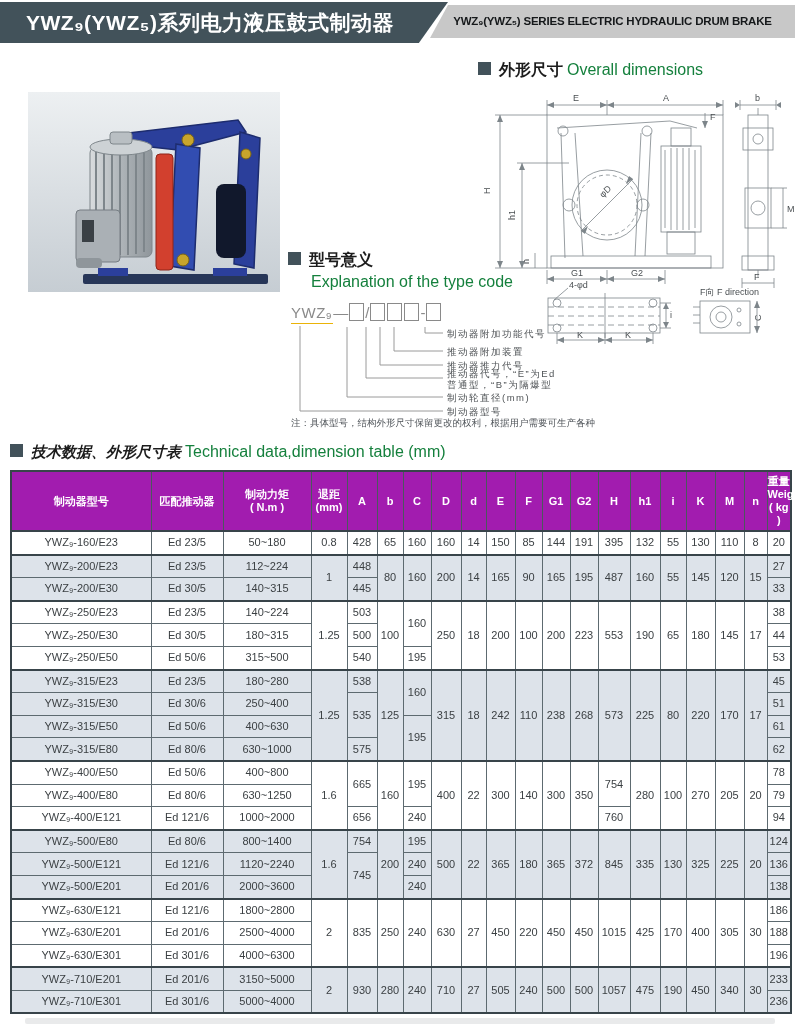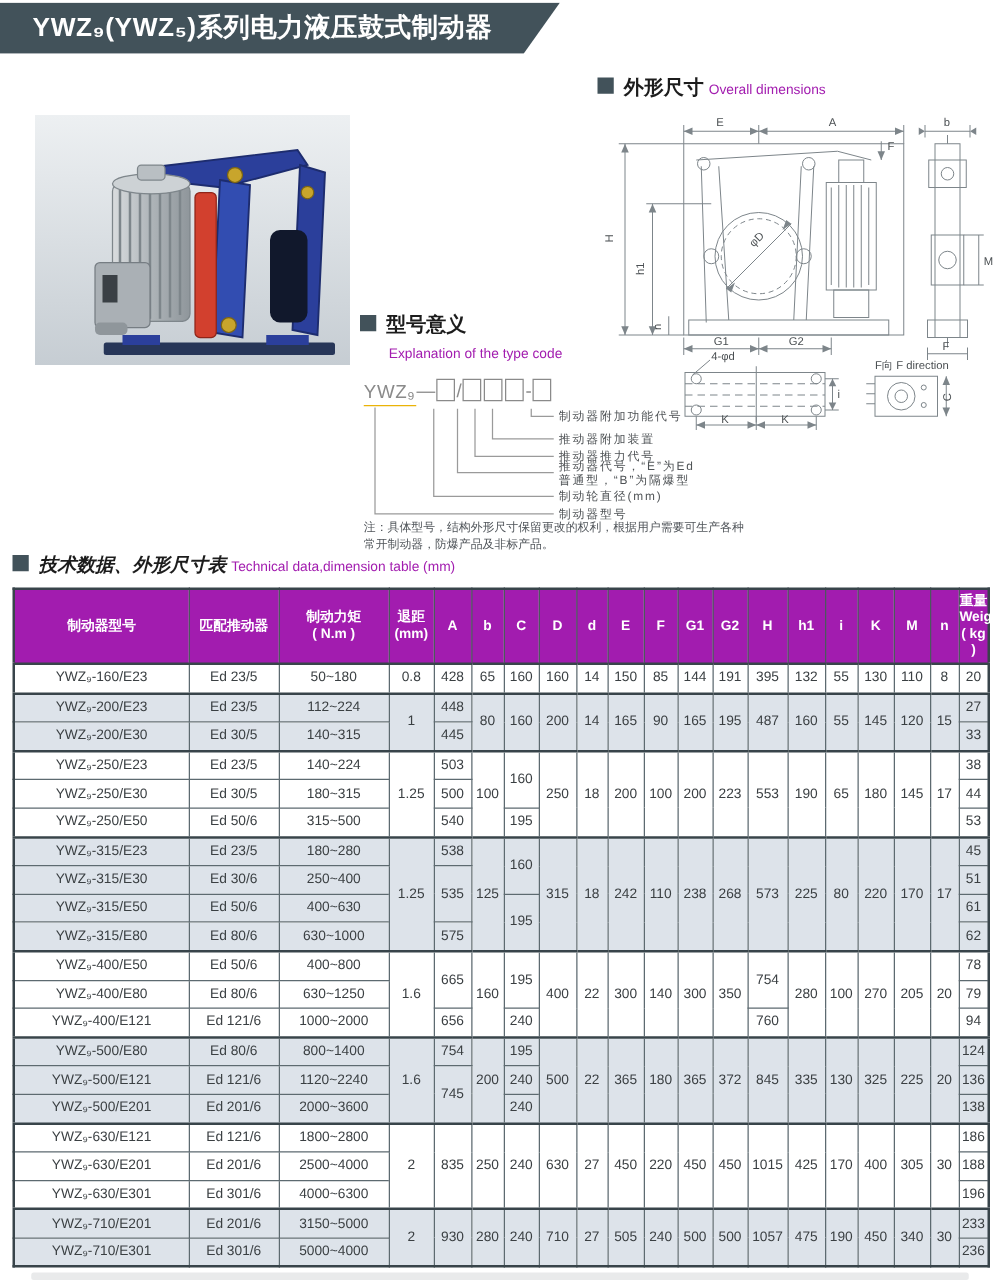--- a/index.html
+++ b/index.html
@@ -13,21 +13,21 @@
               padding-left:26px; box-sizing:border-box; letter-spacing:.5px; }
   .hdr-right { position:absolute; left:430px; top:5px; width:365px; height:33px; background:#c8c8c8;
                clip-path:polygon(18px 0,100% 0,100% 100%,0 100%);
                color:#15181a; font-size:11.5px; font-weight:bold; line-height:33px; text-align:center;
                letter-spacing:-0.2px; }
 
   
   .sec-h { position:absolute; white-space:nowrap; }
   .sq { display:inline-block; width:13px; height:13px; background:#42525a; margin-right:8px; }
   .sec-h .zh { font-size:16px; font-weight:bold; color:#1c1c1c; }
-  .sec-h .en { font-size:11px; font-weight:normal; color:#a21caf; margin-left:4px; }
+  .sec-h .en { font-size:16px; font-weight:normal; color:#15803d; margin-left:4px; }
 
   
   .photo { position:absolute; left:28px; top:92px; width:252px; height:200px; }
 
   
   .dims-svg { position:absolute; left:465px; top:88px; }
   .dims-svg text { font-family:"Liberation Sans",sans-serif; font-size:9px; fill:#4a4f52; }
   .dims-svg .ln { stroke:#7d858a; stroke-width:.8; fill:none; }
 
   
@@ -54,20 +54,23 @@
   .cutoff { position:absolute; left:25px; top:1018px; width:750px; height:6px;
             background:#d7d9da; opacity:.55; border-radius:2px; }
 </style>
 </head>
 <body>
 
 <div class="page">
 
   <div class="hdr-left">
     <span>YWZ₉(YWZ₅)系列电力液压鼓式制动器</span>
+  </div>
+  <div class="hdr-right">
+    <span>YWZ₉(YWZ₅)  SERIES ELECTRIC HYDRAULIC DRUM BRAKE</span>
   </div>
 
   <div class="photo">
     <svg width="252" height="200" viewBox="0 0 252 200">
       <defs>
         <linearGradient id="pbg" x1="0" y1="0" x2="0" y2="1">
           <stop offset="0" stop-color="#edf0f2"></stop>
             <stop offset="1" stop-color="#c6cdd3"></stop>
         </linearGradient>
         <linearGradient id="sil" x1="0" y1="0" x2="1" y2="0">
@@ -251,21 +254,20 @@
   <div class="callout-label" style="top:328px;">制动器附加功能代号</div>
   <div class="callout-label" style="top:346px;">推动器附加装置</div>
   <div class="callout-label" style="top:360px;">推动器推力代号</div>
   <div class="callout-label" style="top:368px;">推动器代号，“E”为Ed
 普通型，“B”为隔爆型</div>
   <div class="callout-label" style="top:392px;">制动轮直径(mm)</div>
   <div class="callout-label" style="top:406px;">制动器型号</div>
 
   <div class="code-note">
     <div>注：具体型号，结构外形尺寸保留更改的权利，根据用户需要可生产各种</div>
-    <div>常开制动器，防爆产品及非标产品。</div>
   </div>
 
   <div class="sec-h" style="left:10px; top:443px;">
     <span class="sq"></span><span class="zh" style="font-size:15px;font-style:italic;">技术数据、外形尺寸表</span><span class="en">Technical data,dimension table (mm)</span>
   </div>
 
   <table class="tech">
     <colgroup>
       <col style="width:140px">
         <col style="width:72px">

